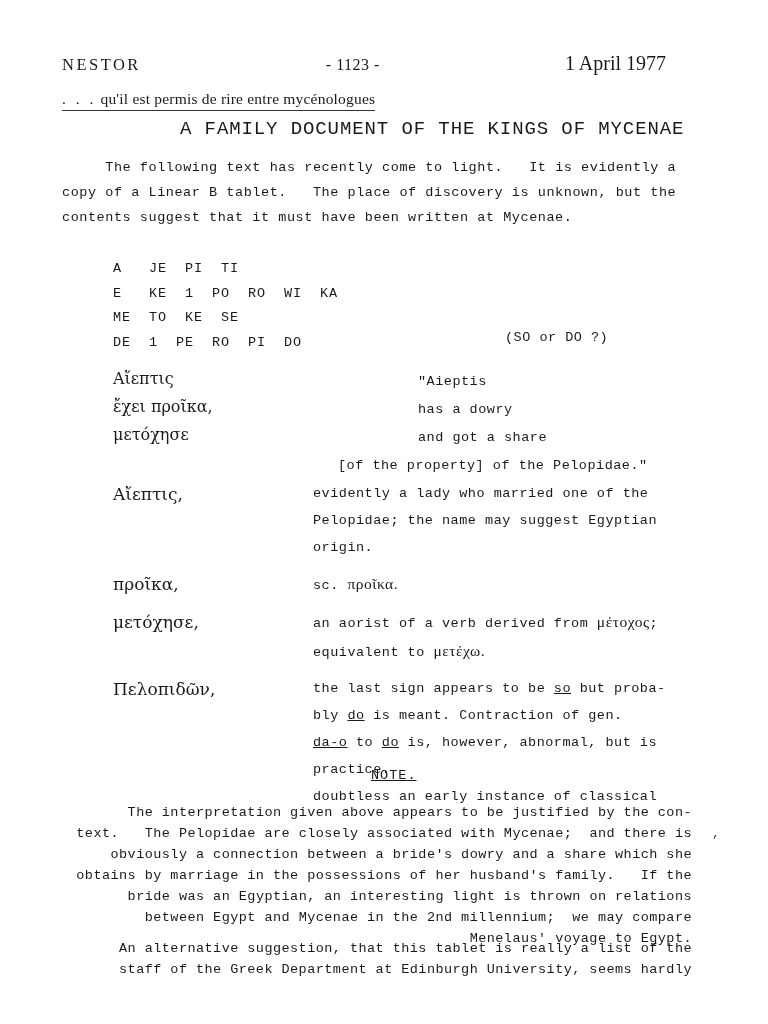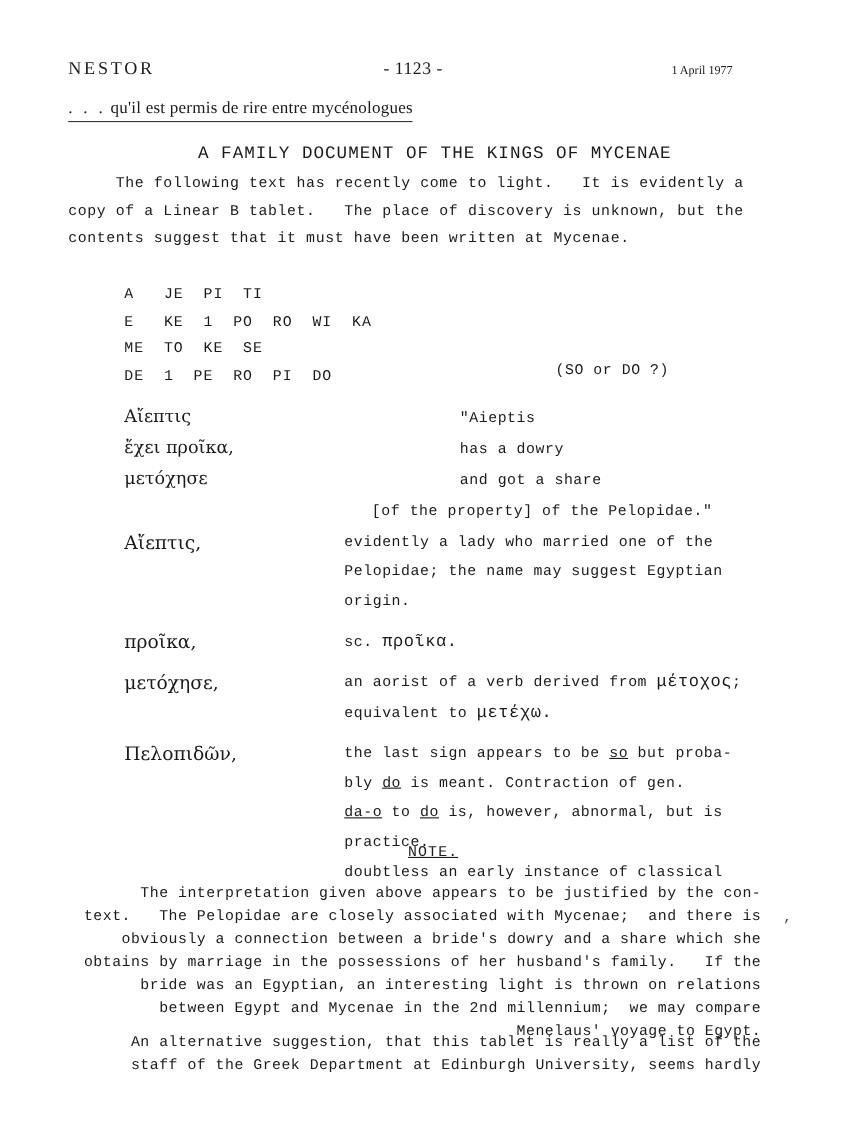--- a/index.html
+++ b/index.html
@@ -37,21 +37,21 @@
   }
   .header-left {
     letter-spacing: 2.5px;
     font-size: 16.5px;
   }
   .header-center {
     font-size: 16px;
     letter-spacing: 0.5px;
   }
   .header-right {
-    font-size: 11px;
+    font-size: 20px;
   }
 
   
   .running-title {
     position: absolute;
     left: 62px;
     top: 90px;
     font-family: Liberation Serif, serif;
     font-size: 15.5px;
     border-bottom: 1px solid #333;
@@ -59,22 +59,22 @@
     letter-spacing: 0.2px;
   }
   .running-title .dots {
     letter-spacing: 3px;
   }
 
   
   .doc-title {
     position: absolute;
     left: 180px;
-    top: 131px;
-    font-size: 16px;
+    top: 118px;
+    font-size: 19px;
     letter-spacing: 0.9px;
   }
   .intro {
     position: absolute;
     left: 62px;
     top: 155px;
     width: 620px;
     font-size: 13.5px;
     line-height: 25px;
     letter-spacing: 0.55px;
@@ -139,21 +139,21 @@
     line-height: 27px;
     padding-top: 1px;
   }
   .gloss-def {
     flex: 1;
     font-size: 13.5px;
     line-height: 27px;
     letter-spacing: 0.5px;
   }
   .gloss-def .gk {
-    font-family: Liberation Mono, monospace;
+    font-family: Liberation Serif, serif;
     font-size: 15.5px;
   }
   .gloss-def .u { text-decoration: underline; }
 
   
   .note-heading {
     position: absolute;
     left: 371px;
     top: 768px;
     font-size: 13.5px;

